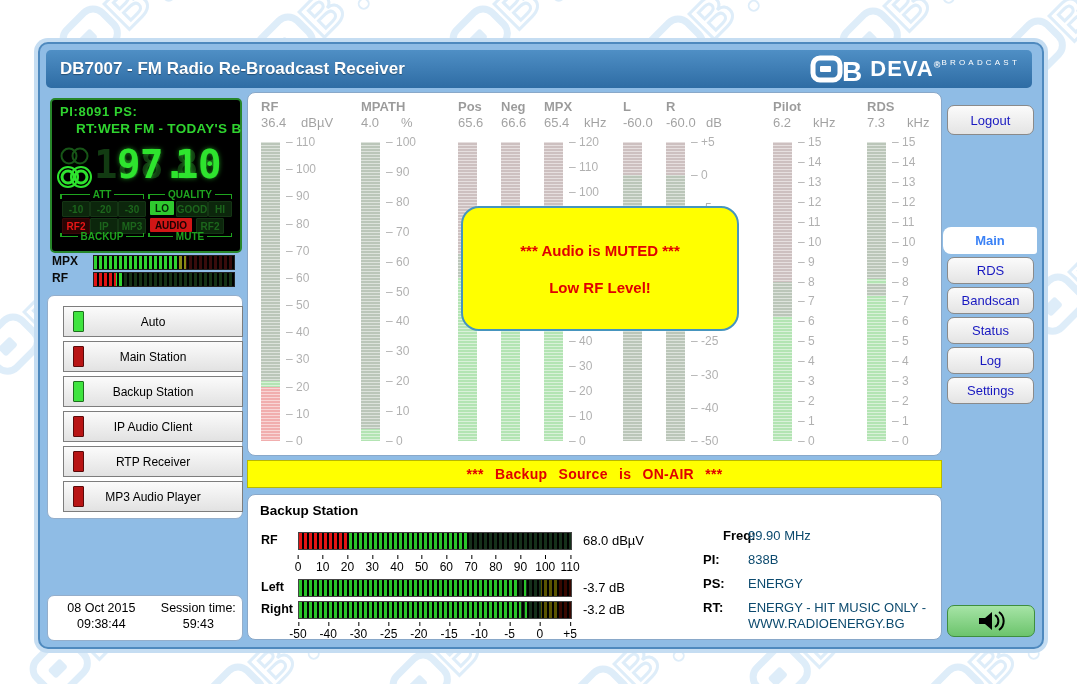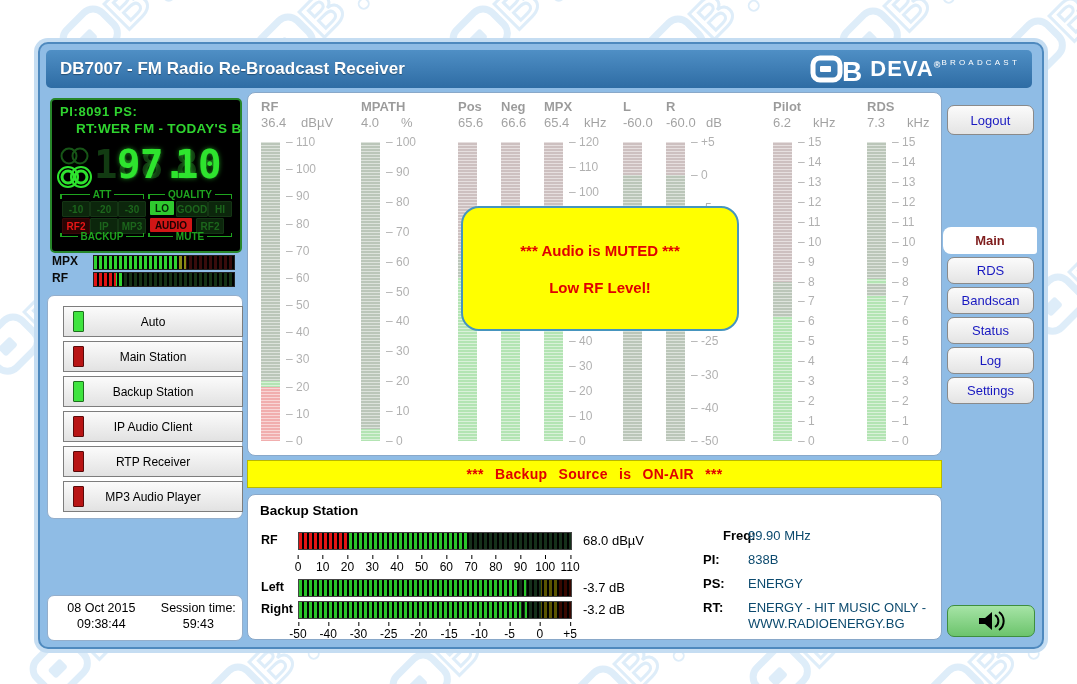--- a/index.html
+++ b/index.html
@@ -113,21 +113,21 @@
   .bk-info-val{position:absolute;left:500px;font-size:13px;color:#0c4a6e;width:215px;line-height:16px;}
 
   
   .nav-btn{
     position:absolute;left:907px;width:85px;height:25px;
     background:linear-gradient(#fbfbfb,#e4e4e4);border:1px solid #8a8a8a;border-radius:7px;
     display:flex;align-items:center;justify-content:center;font-size:13px;color:#1818c0;cursor:pointer;
   }
   .nav-btn.active{
     left:903px;width:94px;height:27px;background:#fff;border:none;border-radius:8px 3px 3px 8px;
-    font-weight:bold;color:#7f1d1d;
+    font-weight:bold;color:#3b82f6;
   }
   .logout{top:61px;height:28px;}
   .speaker{
     position:absolute;left:907px;top:561px;width:86px;height:30px;
     background:linear-gradient(#a6e4a6,#6cc46c);border:1px solid #3e8e3e;border-radius:7px;
     display:flex;align-items:center;justify-content:center;cursor:pointer;
   }
 </style>
 </head>
 <body>

